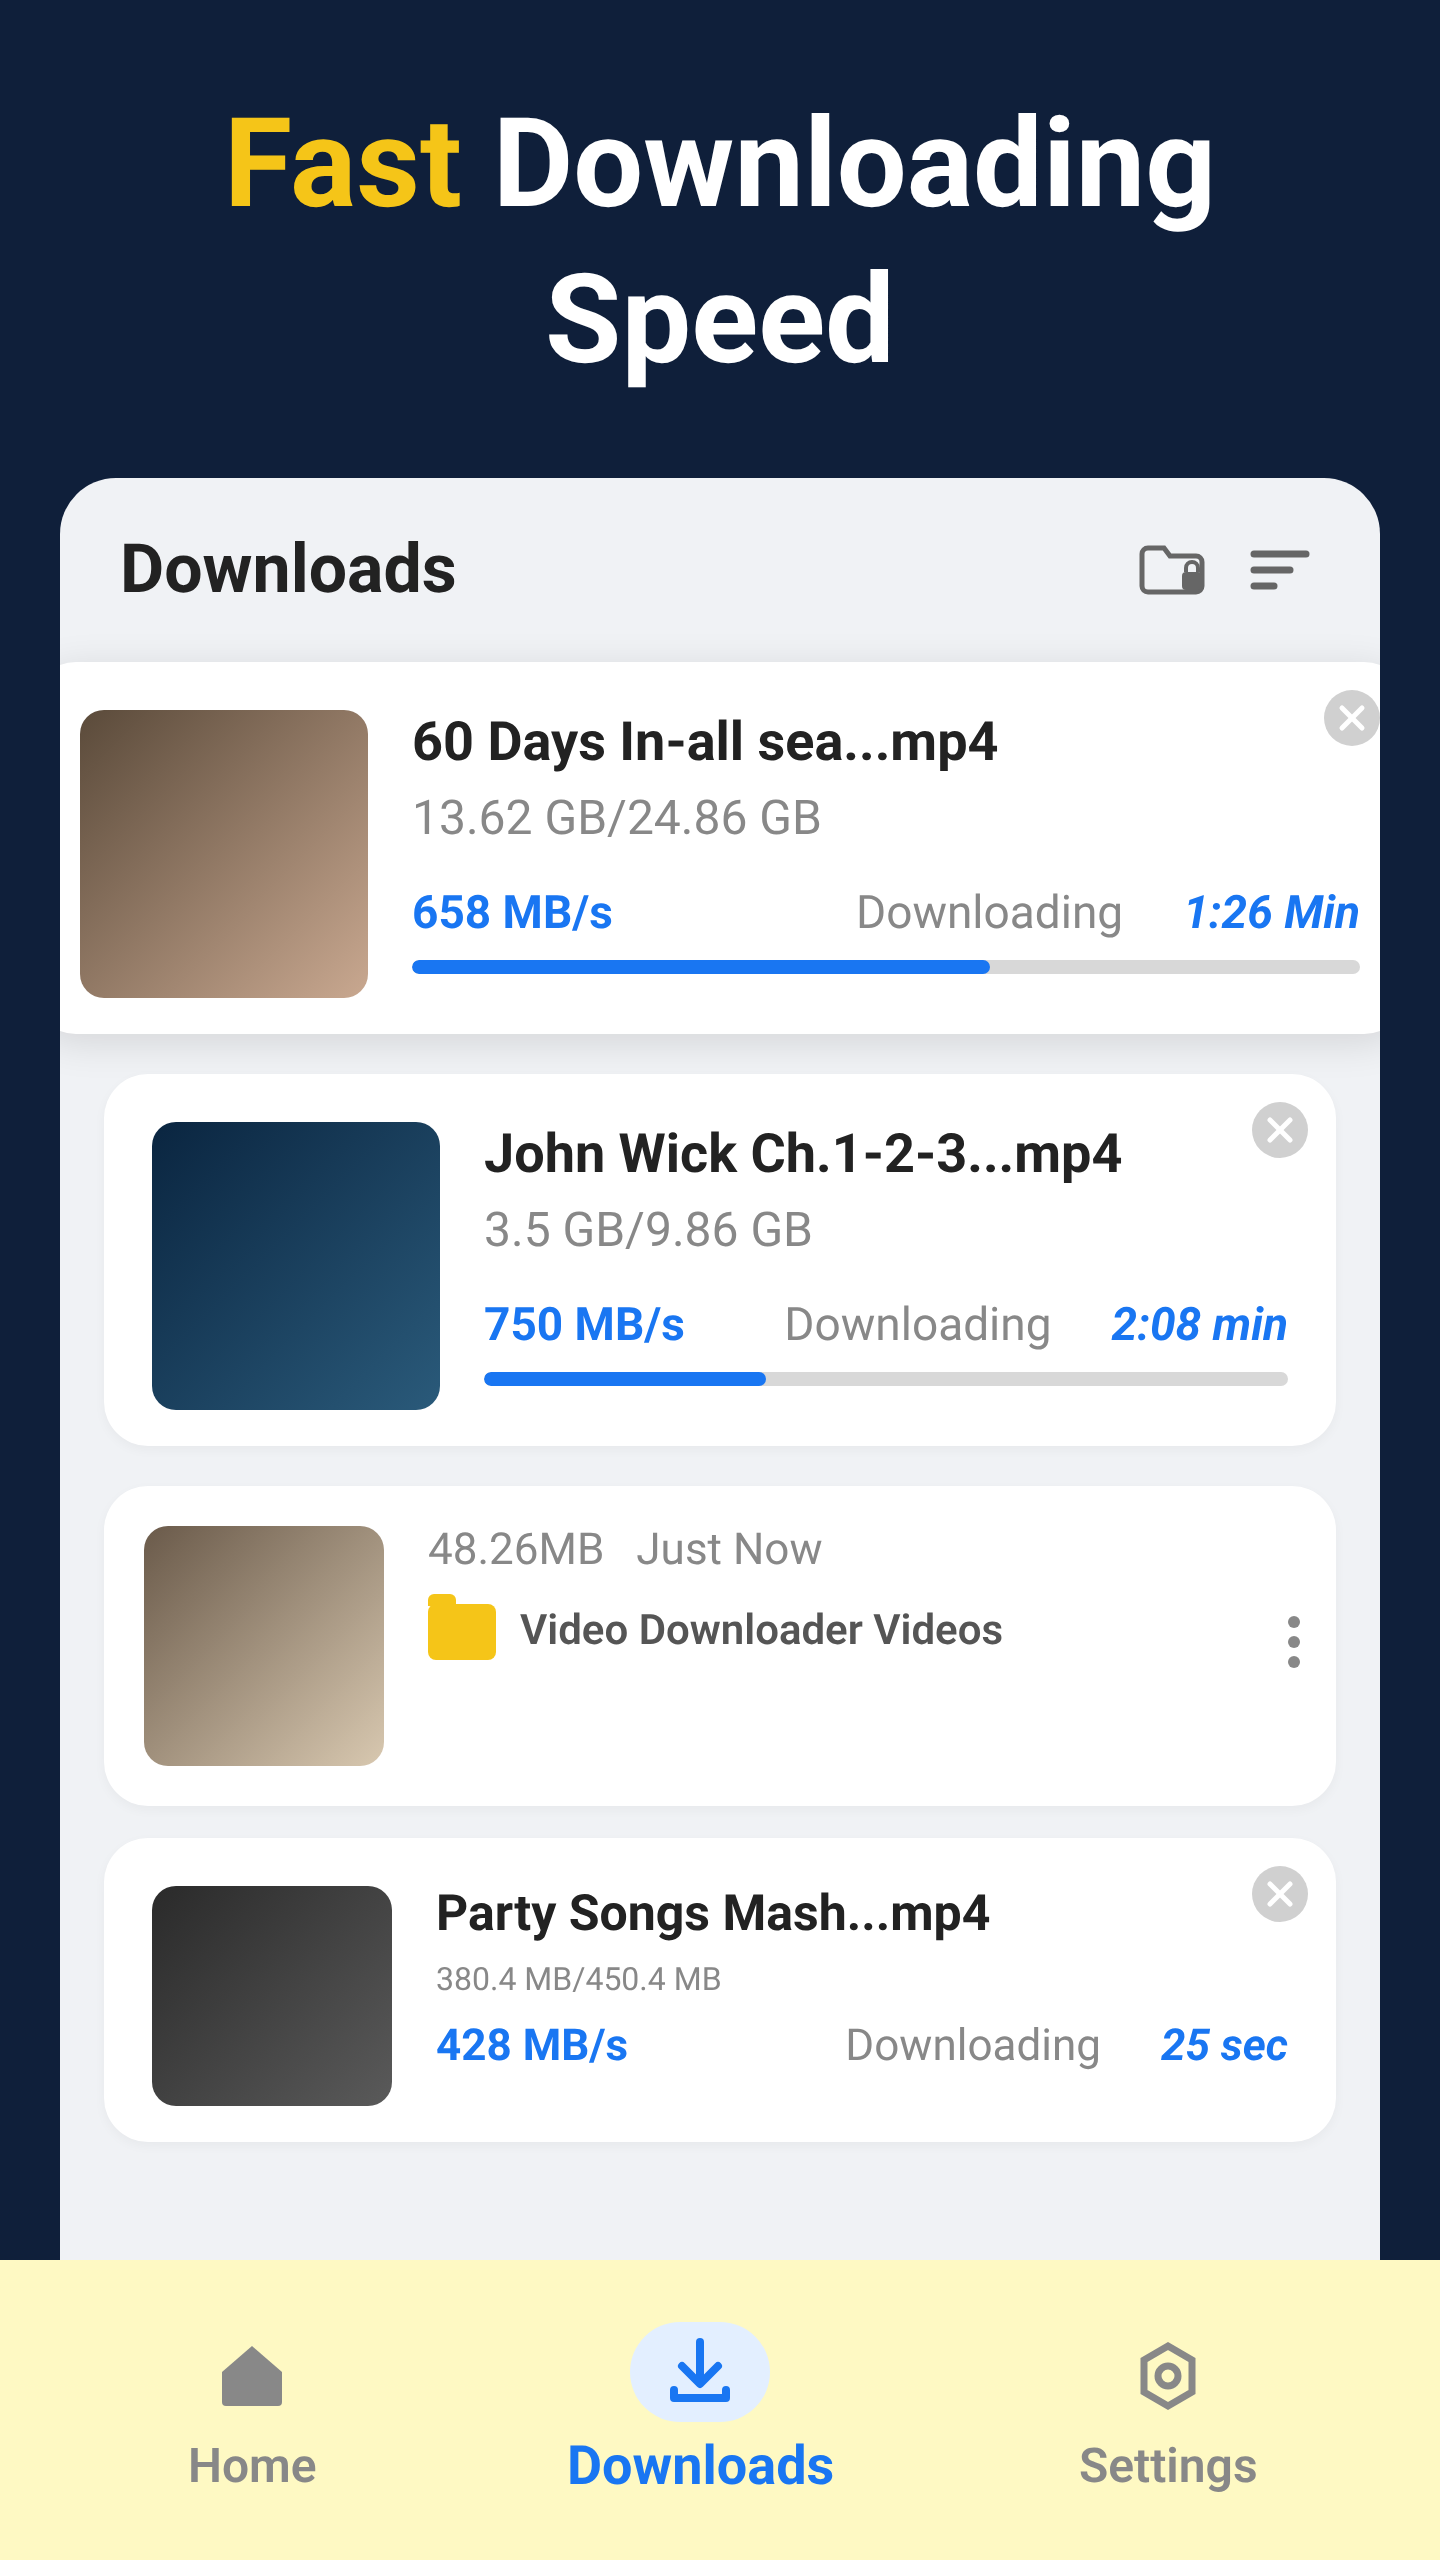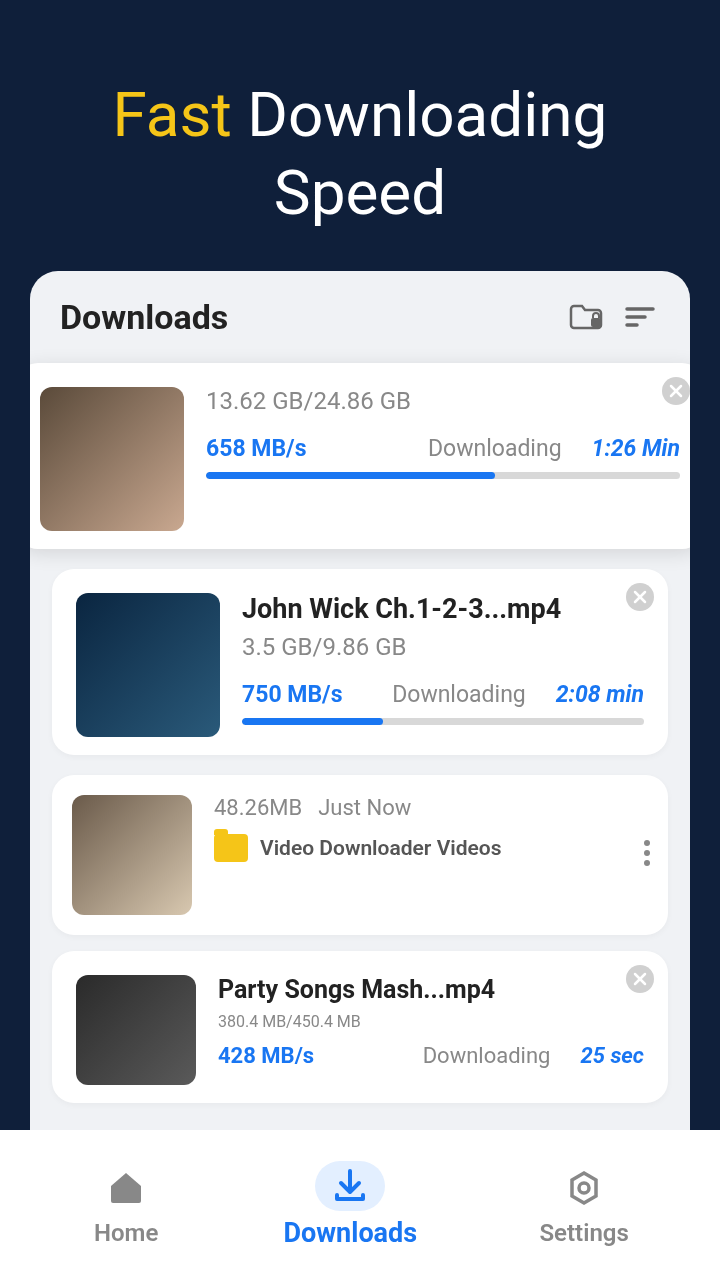--- a/index.html
+++ b/index.html
@@ -6,23 +6,23 @@
 body {
   width: 720px;
   height: 1280px;
   background: #0f1f3a;
   font-family: -apple-system, BlinkMacSystemFont, 'Segoe UI', Roboto, sans-serif;
   overflow: hidden;
   position: relative;
 }
 .hero-title {
   text-align: center;
-  padding: 76px 40px 40px;
+  padding: 44px 40px 40px;
   font-size: 62px;
-  font-weight: 400;
+  font-weight: 700;
   line-height: 1.25;
   color: #ffffff;
 }
 .hero-title .accent { color: #f5c518; }
 .downloads-panel {
   background: #f0f2f5;
   margin: 0 30px;
   border-radius: 28px 28px 0 0;
   padding-top: 8px;
   height: 900px;
@@ -163,21 +163,21 @@
   top: 50%;
   transform: translateY(-50%);
   color: #888;
 }
 .bottom-nav {
   position: absolute;
   bottom: 0;
   left: 0;
   right: 0;
   height: 150px;
-  background: #ffffff;
+  background: #fef9c3;
   display: flex;
   justify-content: space-around;
   align-items: center;
   padding: 0 30px;
   z-index: 10;
 }
 .nav-item {
   display: flex;
   flex-direction: column;
   align-items: center;
@@ -220,20 +220,21 @@
         <line x1="2" y1="3" x2="28" y2="3"></line>
         <line x1="2" y1="11" x2="20" y2="11"></line>
         <line x1="2" y1="19" x2="12" y2="19"></line>
       </svg>
     </div>
   </div>
 
   <div class="card popped">
     <div class="thumb" style="background:linear-gradient(135deg,#5a4a3a,#c9a890)"></div>
     <div class="card-body">
+      <div class="file-title">60 Days In-all sea...mp4</div>
       <div class="file-size">13.62 GB/24.86 GB</div>
       <div class="dl-stats">
         <span class="speed">658 MB/s</span>
         <span class="status">Downloading</span>
         <span class="eta">1:26 Min</span>
       </div>
       <div class="progress">
         <div class="progress-bar" style="width:61%"></div>
       </div>
     </div>

